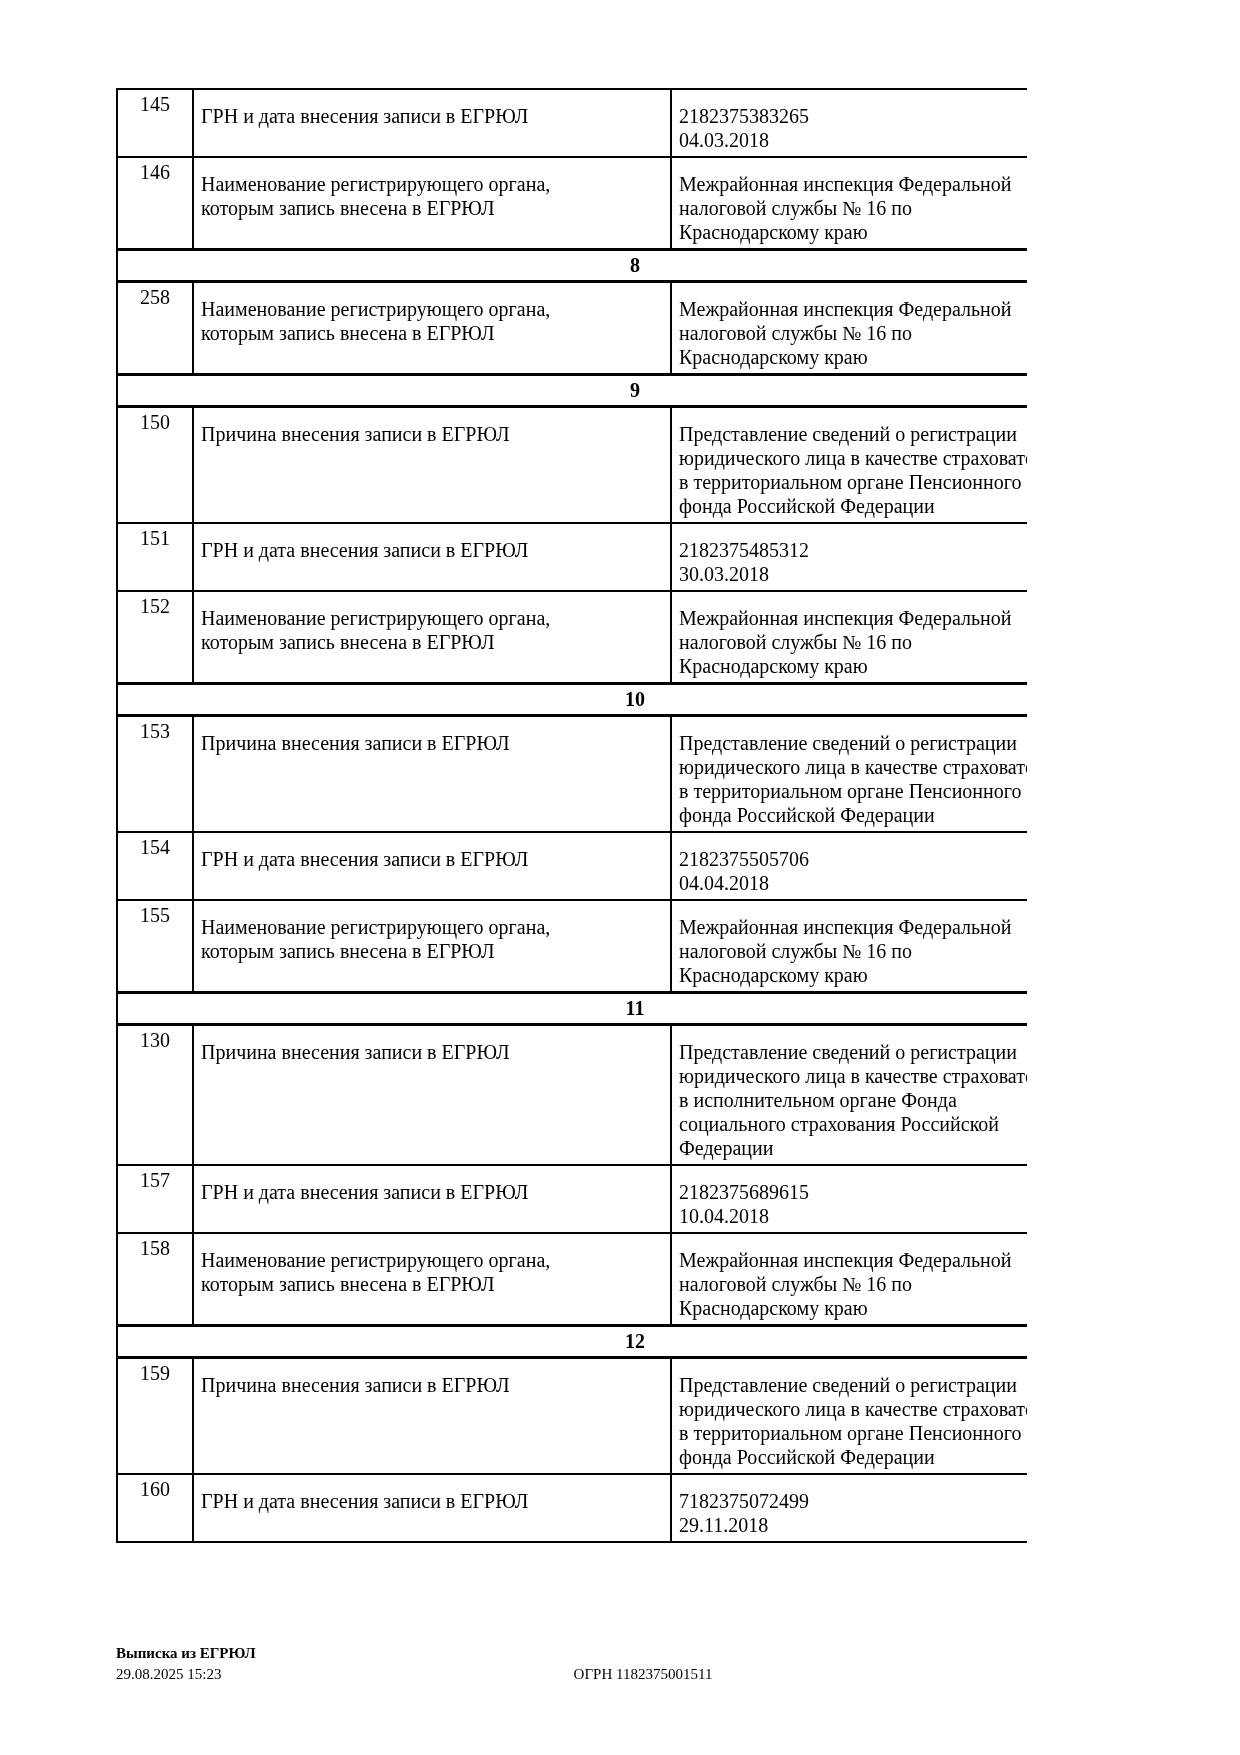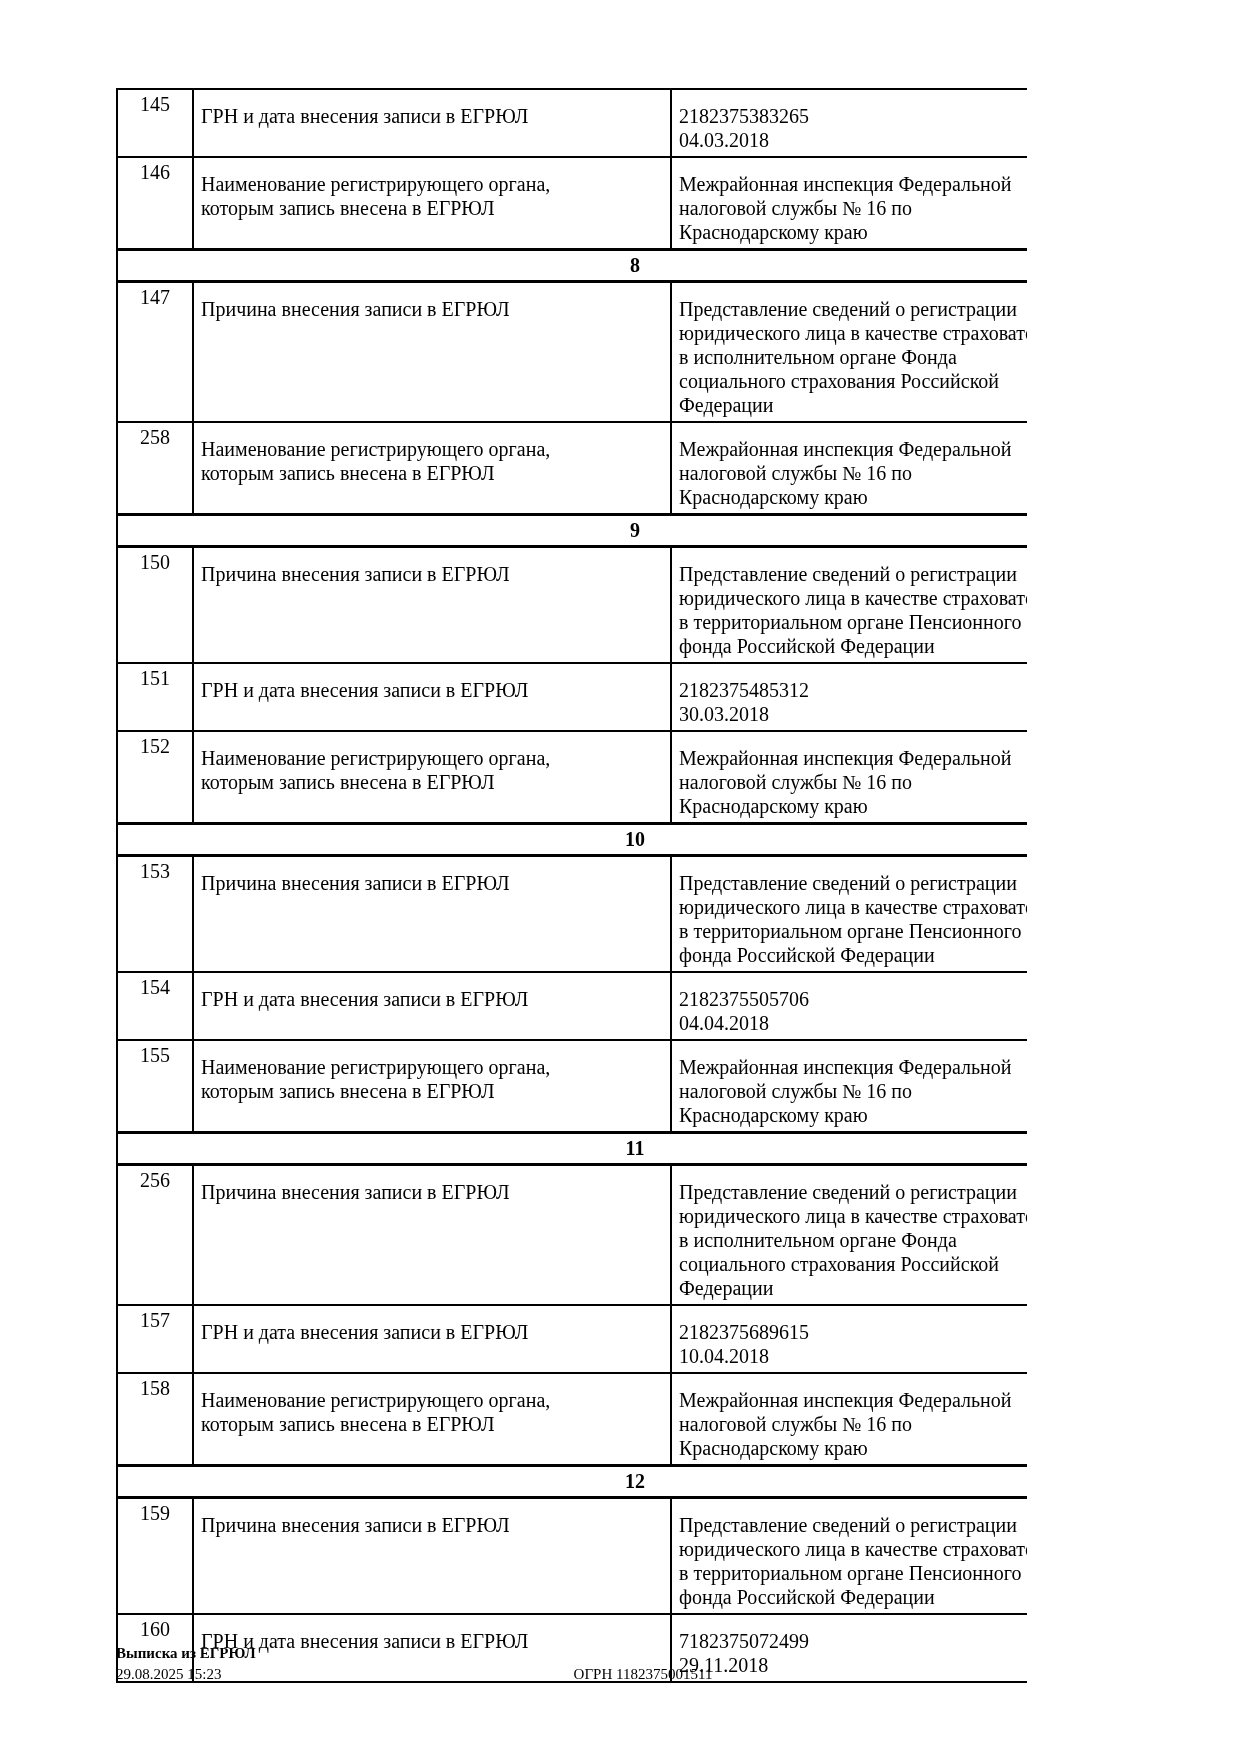--- a/index.html
+++ b/index.html
@@ -95,29 +95,20 @@
           <td class="label">Наименование регистрирующего органа,
 которым запись внесена в ЕГРЮЛ</td>
           <td class="value">Межрайонная инспекция Федеральной
 налоговой службы № 16 по
 Краснодарскому краю</td>
         </tr>
         <tr class="section-row">
           <td colspan="3">8</td>
         </tr>
         <tr>
-          <td class="num">147</td>
-          <td class="label">Причина внесения записи в ЕГРЮЛ</td>
-          <td class="value">Представление сведений о регистрации
-юридического лица в качестве страхователя
-в исполнительном органе Фонда
-социального страхования Российской
-Федерации</td>
-        </tr>
-        <tr>
           <td class="num">258</td>
           <td class="label">Наименование регистрирующего органа,
 которым запись внесена в ЕГРЮЛ</td>
           <td class="value">Межрайонная инспекция Федеральной
 налоговой службы № 16 по
 Краснодарскому краю</td>
         </tr>
         <tr class="section-row">
           <td colspan="3">9</td>
         </tr>
@@ -165,21 +156,21 @@
           <td class="label">Наименование регистрирующего органа,
 которым запись внесена в ЕГРЮЛ</td>
           <td class="value">Межрайонная инспекция Федеральной
 налоговой службы № 16 по
 Краснодарскому краю</td>
         </tr>
         <tr class="section-row">
           <td colspan="3">11</td>
         </tr>
         <tr>
-          <td class="num">256</td>
+          <td class="num">130</td>
           <td class="label">Причина внесения записи в ЕГРЮЛ</td>
           <td class="value">Представление сведений о регистрации
 юридического лица в качестве страхователя
 в исполнительном органе Фонда
 социального страхования Российской
 Федерации</td>
         </tr>
         <tr>
           <td class="num">157</td>
           <td class="label">ГРН и дата внесения записи в ЕГРЮЛ</td>

